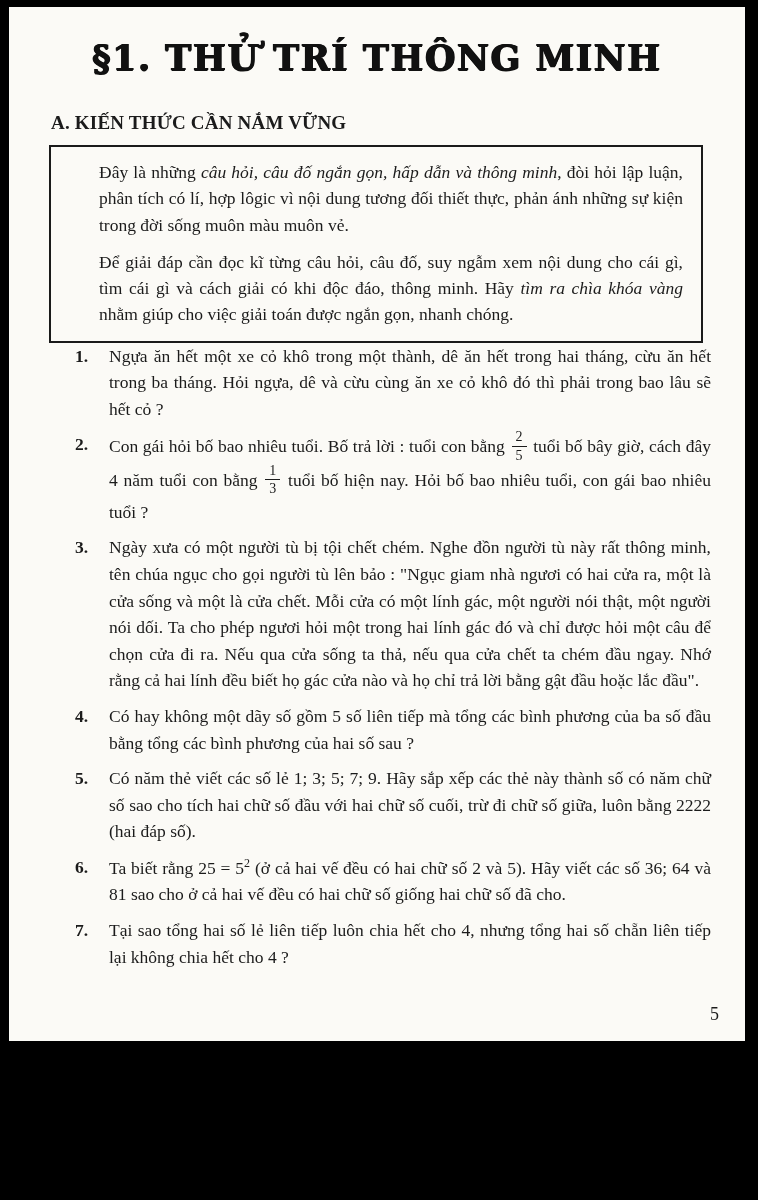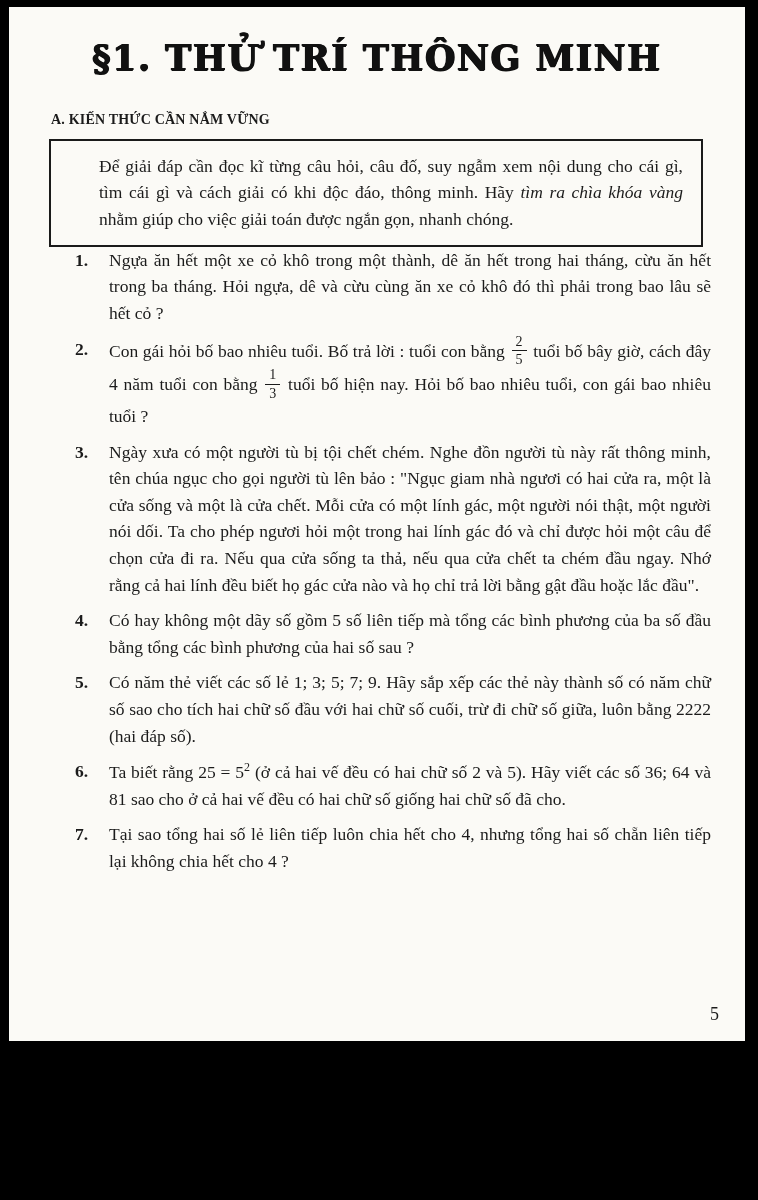--- a/index.html
+++ b/index.html
@@ -29,37 +29,37 @@
     text-align: center;
     font-size: 35px;
     font-weight: bold;
     letter-spacing: 1.5px;
     color: #111;
     text-shadow: 0.7px 0 currentColor, -0.7px 0 currentColor, 0 0.5px currentColor;
     margin-bottom: 34px;
     font-family: "DejaVu Serif", serif;
   }
   .sec-heading {
-    font-size: 14px;
+    font-size: 19px;
     font-weight: bold;
     margin-left: 42px;
     margin-bottom: 11px;
     letter-spacing: 0.2px;
   }
   .kb-box {
     margin: 0 42px 0 40px;
     border: 2px solid #1a1a1a;
     padding: 12px 18px 13px 48px;
   }
   .kb-box p {
     font-size: 17.5px;
     line-height: 1.5;
     text-align: justify;
   }
-  .kb-box p + p { margin-top: 18px; }
+  .kb-box p + p { margin-top: 11px; }
   .it { font-style: italic; }
   .sec-b-heading { margin-top: 24px; margin-bottom: 13px; }
   .problems {
     margin-left: 66px;
     margin-right: 34px;
   }
   .problem {
     display: flex;
     margin-bottom: 9px;
   }
@@ -108,20 +108,21 @@
 <body>
 
 <div class="scan-frame">
   <div class="page">
 
     <h1 class="title">§1. THỬ TRÍ THÔNG MINH</h1>
 
     <h2 class="sec-heading">A. KIẾN THỨC CẦN NẮM VỮNG</h2>
 
     <div class="kb-box">
+      <p><span>Đây là những </span><span class="it">câu hỏi, câu đố ngắn gọn, hấp dẫn và thông minh</span><span>, đòi hỏi lập luận, phân tích có lí, hợp lôgic vì nội dung tương đối thiết thực, phản ánh những sự kiện trong đời sống muôn màu muôn vẻ.</span></p>
       <p><span>Để giải đáp cần đọc kĩ từng câu hỏi, câu đố, suy ngẫm xem nội dung cho cái gì, tìm cái gì và cách giải có khi độc đáo, thông minh. Hãy </span><span class="it">tìm ra chìa khóa vàng</span><span> nhằm giúp cho việc giải toán được ngắn gọn, nhanh chóng.</span></p>
     </div>
 
 
     <div class="problems">
 
       <div class="problem">
         <span class="problem-num">1.</span>
         <div class="problem-body">Ngựa ăn hết một xe cỏ khô trong một thành, dê ăn hết trong hai tháng, cừu ăn hết trong ba tháng. Hỏi ngựa, dê và cừu cùng ăn xe cỏ khô đó thì phải trong bao lâu sẽ hết cỏ ?</div>
       </div>

